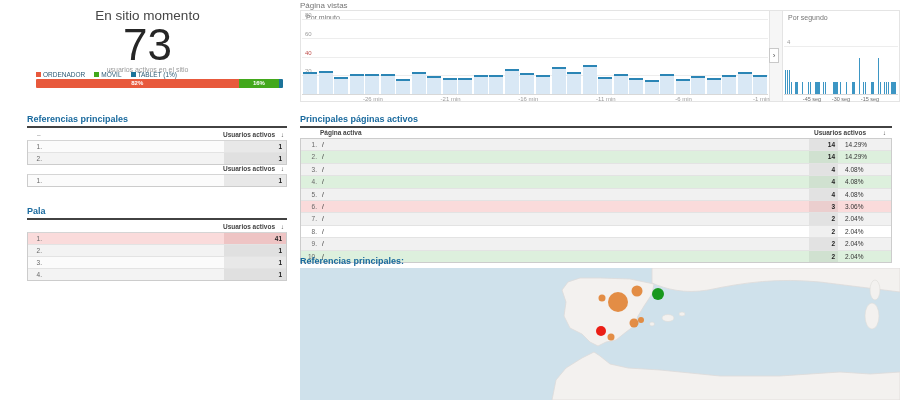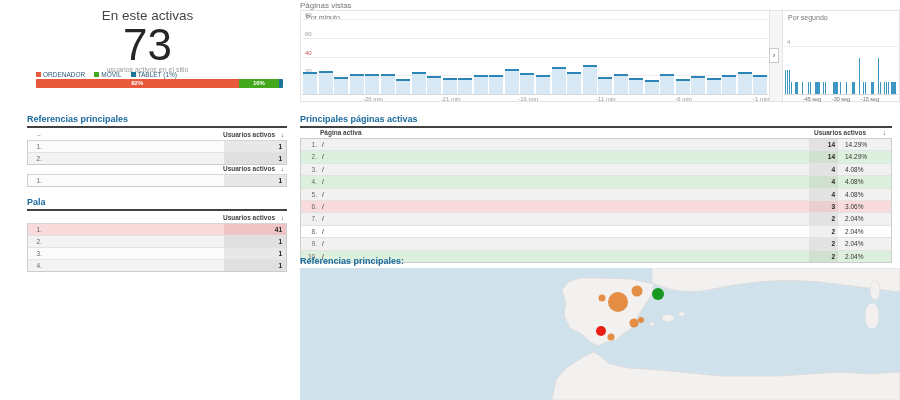--- a/index.html
+++ b/index.html
@@ -80,21 +80,21 @@
 
   .loc-title{position:absolute;left:300px;top:256px;width:592px;font-size:9px;font-weight:bold;
     color:#1a6a9e;padding-bottom:2px;border-bottom:2px solid #424242;}
   .map{position:absolute;left:300px;top:268px;width:600px;height:132px;background:#cfe1eb;overflow:hidden;}
 </style>
 </head>
 <body>
 
 <div id="app">
 
-  <div class="moment-title">En este activas</div>
+  <div class="moment-title">En sitio momento</div>
   <div class="big-number">73</div>
   <div class="moment-sub">usuarios activos en el sitio</div>
 
   <div class="legend" id="legend">
       <span class="legend-item">
         <span class="legend-swatch" style="background: rgb(232, 89, 60);"></span>
         <span>ORDENADOR</span>
       </span>
       <span class="legend-item">
         <span class="legend-swatch" style="background: rgb(67, 168, 28);"></span>
@@ -139,21 +139,21 @@
           <span class="arrow">↓</span>
         </div>
         <div class="tbody">
           <div class="lrow" style="background: rgb(251, 251, 251);">
             <span class="num">1.</span>
             <span class="fill"></span>
             <span class="val">1</span>
           </div>
         </div>
       </div>
-      <div class="ltable" style="top: 197px;">
+      <div class="ltable" style="top: 206px;">
         <div class="sec-title">Pala</div>
         <div class="thead">
           <span class="left-h"></span>
           <span class="right-h">Usuarios activos</span>
           <span class="arrow">↓</span>
         </div>
         <div class="tbody">
           <div class="lrow" style="background: rgb(250, 219, 219);">
             <span class="num">1.</span>
             <span class="fill"></span>
@@ -171,21 +171,21 @@
           </div>
           <div class="lrow" style="background: rgb(243, 243, 243);">
             <span class="num">4.</span>
             <span class="fill"></span>
             <span class="val">1</span>
           </div>
         </div>
       </div>
     </div>
 
-  <div class="pv-label">Páginas vistas</div>
+  <div class="pv-label">Página vistas</div>
 
   <div class="chart-box" id="minuteChart" style="left:300px;top:10px;width:470px;height:92px;">
     <div class="chart-title">Por minuto</div>
   <div class="gridline" style="top: 64.25px;"></div>
       <div class="gridlabel" style="top: 57.25px;">20</div>
       <div class="gridline" style="top: 45.5px;"></div>
       <div class="gridlabel red" style="top: 38.5px;">40</div>
       <div class="gridline" style="top: 26.75px;"></div>
       <div class="gridlabel" style="top: 19.75px;">60</div>
       <div class="gridline" style="top: 8px;"></div>
@@ -269,21 +269,21 @@
       <div class="sbar" style="left: 102.7px; width: 1.3px; height: 12px; top: 71px;"></div>
       <div class="sbar" style="left: 104.6px; width: 1.3px; height: 12px; top: 71px;"></div>
       <div class="sbar" style="left: 108.4px; width: 1.3px; height: 12px; top: 71px;"></div>
       <div class="sbar" style="left: 110.3px; width: 1.3px; height: 12px; top: 71px;"></div>
       <div class="sbar" style="left: 112.2px; width: 1.3px; height: 12px; top: 71px;"></div>
       <div class="xlab dark" style="left: 29px; top: 85px;">-45 seg</div>
       <div class="xlab dark" style="left: 58px; top: 85px;">-30 seg</div>
       <div class="xlab dark" style="left: 87px; top: 85px;">-15 seg</div>
     </div>
 
-  <div class="pages-title">Principales páginas activas</div>
+  <div class="pages-title">Principales páginas activos</div>
   <div class="pages-head">
     <span class="ph-page">Página activa</span>
     <span class="ph-users">Usuarios activos</span>
     <span class="ph-arrow">↓</span>
   </div>
   <div class="pages-body" id="pagesBody">
       <div class="prow" style="background: rgb(241, 241, 241);">
         <span class="num">1.</span>
         <span class="page">/</span>
         <span class="fill"></span>

